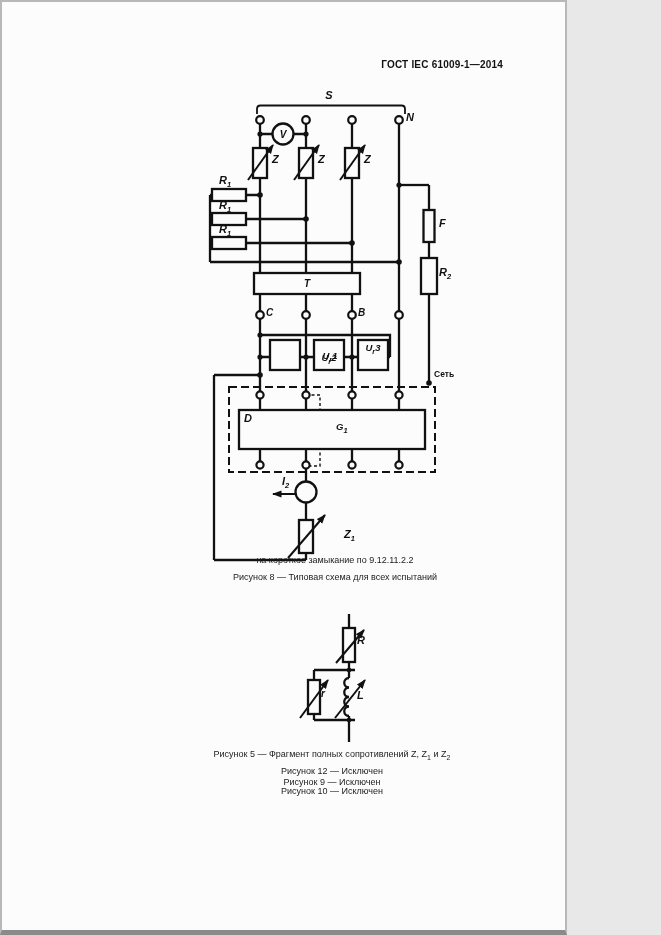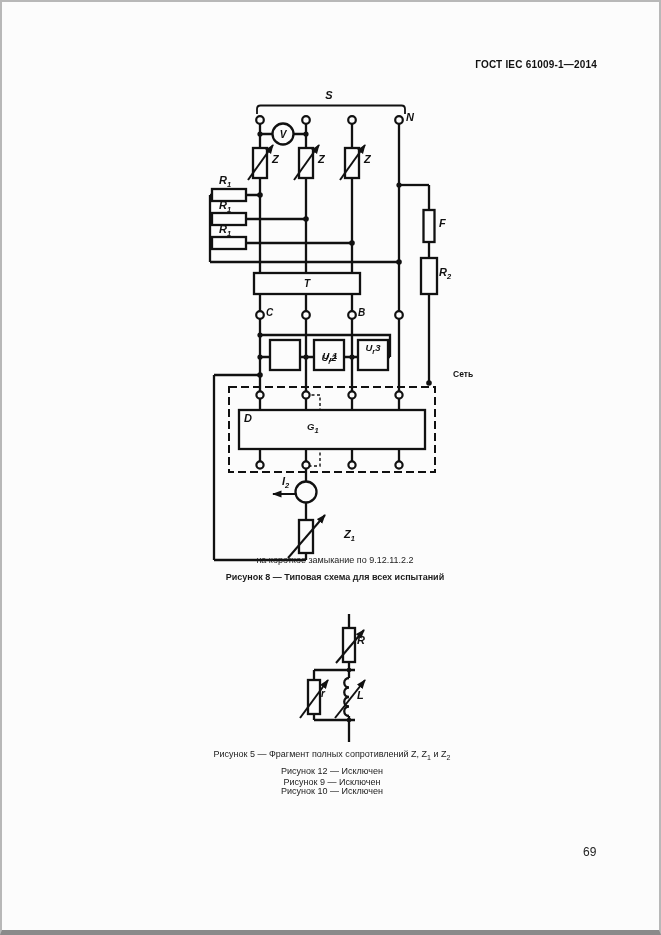--- a/index.html
+++ b/index.html
@@ -1,17 +1,17 @@
 <!DOCTYPE html>
 <html><head>
 <meta charset="utf-8">
 <style>
   html,body{margin:0;padding:0;background:#e8e8e8;}
   .page{
-    position:relative; width:661px; height:935px; overflow:hidden;
+    position:relative; width:567px; height:935px; overflow:hidden;
     background:#fcfcfc; box-sizing:border-box;
     border:2px solid #b8b8b8; border-bottom:5px solid #8a8a8a;
     font-family:"Liberation Sans", "DejaVu Sans", sans-serif; color:#111;
   }
   svg{position:absolute; left:0; top:0;}
   .lbl{position:absolute; font-weight:bold; font-style:italic; font-size:11px; line-height:1; white-space:nowrap;}
   .lbl sub{font-size:7.5px; line-height:0;}
   .ctr{transform:translate(-50%,-50%);}
   .ctrx{transform:translateX(-50%);}
   .small-lbl{font-size:9.5px;}
@@ -174,27 +174,27 @@
   <div class="lbl" style="left:217px; top:198px;"><span>R</span><sub>1</sub></div>
   <div class="lbl" style="left:217px; top:222px;"><span>R</span><sub>1</sub></div>
   <div class="lbl" style="left:437px; top:216px;">F</div>
   <div class="lbl" style="left:437px; top:265px;"><span>R</span><sub>2</sub></div>
   <div class="lbl ctr" style="left:305px; top:282px; font-size:10px;">T</div>
   <div class="lbl" style="left:264px; top:306px; font-size:10px;">C</div>
   <div class="lbl" style="left:356px; top:306px; font-size:10px;">B</div>
   <div class="lbl ctr small-lbl" style="left:283px; top:354px;margin-left:45px;"><span>U</span><sub>r</sub><span>1</span></div>
   <div class="lbl ctr small-lbl" style="left:327px; top:356px;"><span>U</span><sub>r</sub><span>2</span></div>
   <div class="lbl ctr small-lbl" style="left:371px; top:346px;"><span>U</span><sub>r</sub><span>3</span></div>
-  <div class="lbl tiny-lbl" style="left:432px; top:368px;margin-left:19px;">Сеть</div>
+  <div class="lbl tiny-lbl" style="left:432px; top:368px;">Сеть</div>
   <div class="lbl" style="left:242px; top:411px;">D</div>
-  <div class="lbl small-lbl" style="left:305px; top:420px;"><span>G</span><sub>1</sub></div>
+  <div class="lbl small-lbl" style="left:334px; top:420px;"><span>G</span><sub>1</sub></div>
   <div class="lbl" style="left:280px; top:474px;"><span>I</span><sub>2</sub></div>
   <div class="lbl" style="left:314px; top:527px;margin-left:28px;"><span>Z</span><sub>1</sub></div>
 
-  <div class="caption ctrx" style="left:333px; top:570px;font-weight:bold;">Рисунок 8 — Типовая схема для всех испытаний</div>
+  <div class="caption ctrx" style="left:333px; top:570px;">Рисунок 8 — Типовая схема для всех испытаний</div>
   <div class="caption ctrx" style="left:333px; top:553px;">на короткое замыкание по 9.12.11.2.2</div>
 
   <div class="lbl" style="left:355px; top:633px;">R</div>
   <div class="lbl" style="left:319px; top:687px; font-size:10px;">r</div>
   <div class="lbl" style="left:355px; top:688px;">L</div>
 
   <div class="caption ctrx" style="left:330px; top:747px;"><span>Рисунок 5 — Фрагмент полных сопротивлений Z, Z</span><sub>1</sub><span> и Z</span><sub>2</sub></div>
   <div class="caption ctrx" style="left:330px; top:784px;text-align:right;">Рисунок 10 — Исключен</div>
   <div class="caption ctrx" style="left:330px; top:775px;">Рисунок 9 — Исключен</div>
   <div class="caption ctrx" style="left:330px; top:764px;">Рисунок 12 — Исключен</div>

